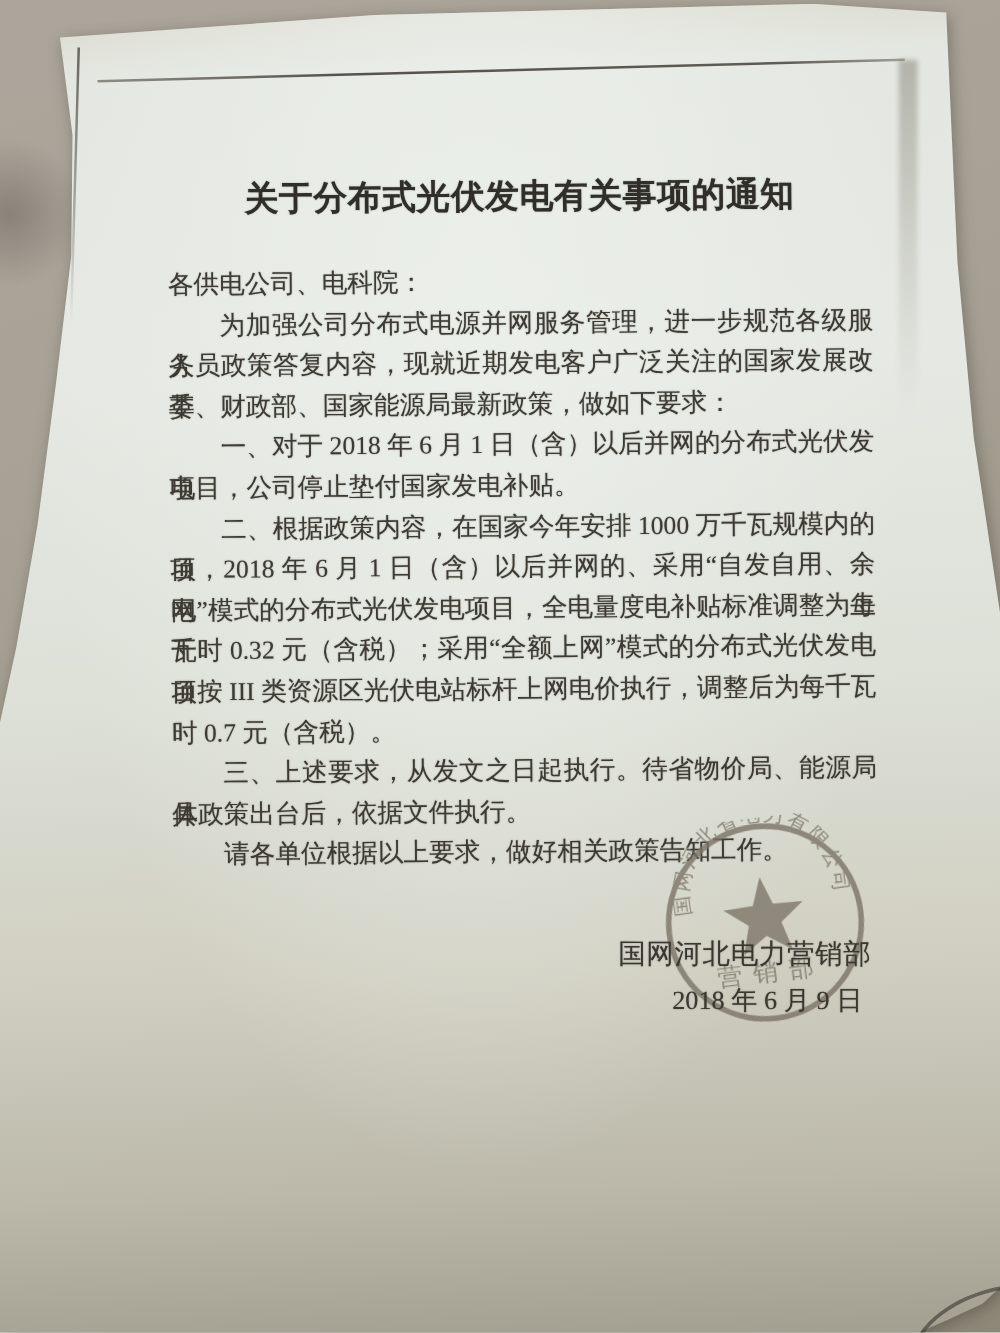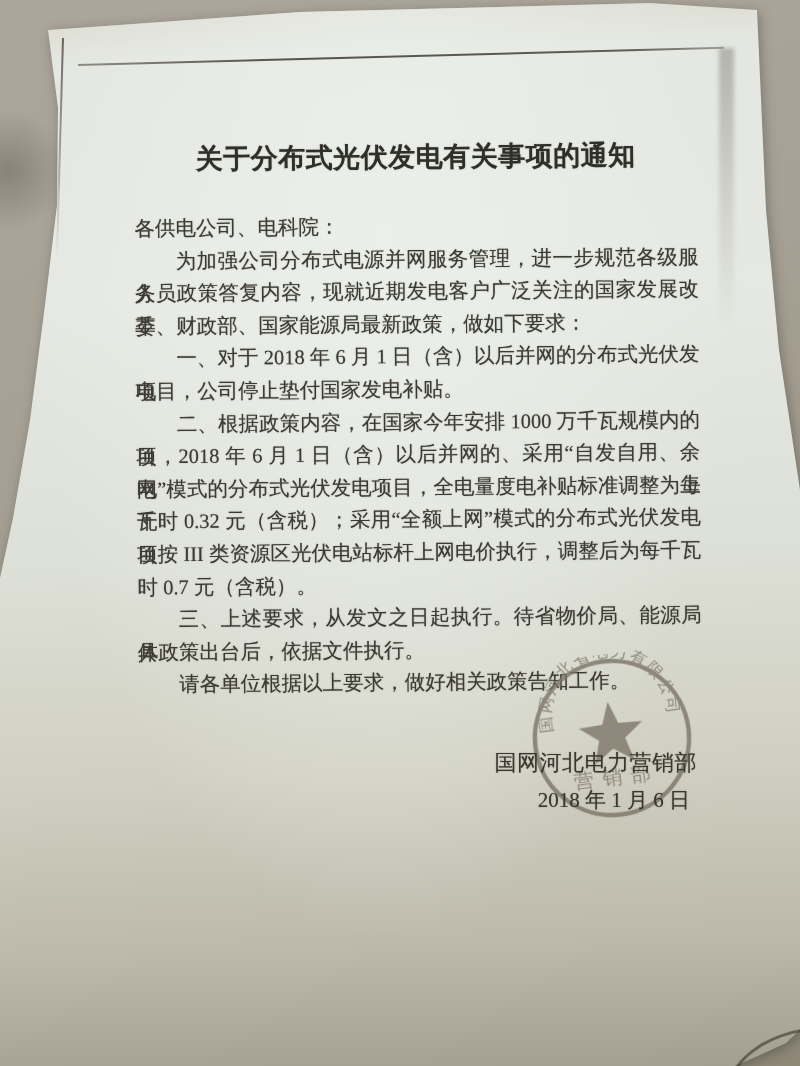--- a/index.html
+++ b/index.html
@@ -96,15 +96,15 @@
   <circle cx="85" cy="85" r="78" fill="none" stroke="#7b7467" stroke-width="4.5"></circle>
   <polygon fill="#7e776a" points="85,48 93.2,70.7 117.3,71.5 98.3,86.3 105,109.5 85,96 65,109.5 71.7,86.3 52.7,71.5 76.8,70.7"></polygon>
   <path id="sealArc" d="M 26.9 71.8 A 59 59 0 1 1 143.1 71.8" fill="none"></path>
   <text font-size="16.5" fill="#7b7467" letter-spacing="2">
     <textPath href="#sealArc" xlink:href="#sealArc">国网河北省电力有限公司</textPath>
   </text>
   <text x="85" y="132" text-anchor="middle" font-size="20" fill="#7b7467" letter-spacing="9">营销部</text>
 </svg>
 
 <div class="signature">国网河北电力营销部</div>
-<div class="doc-date">2018 年 1 月 6 日</div>
+<div class="doc-date">2018 年 6 月 9 日</div>
 
 <div class="corner-curl"></div>
 
 </body></html>

